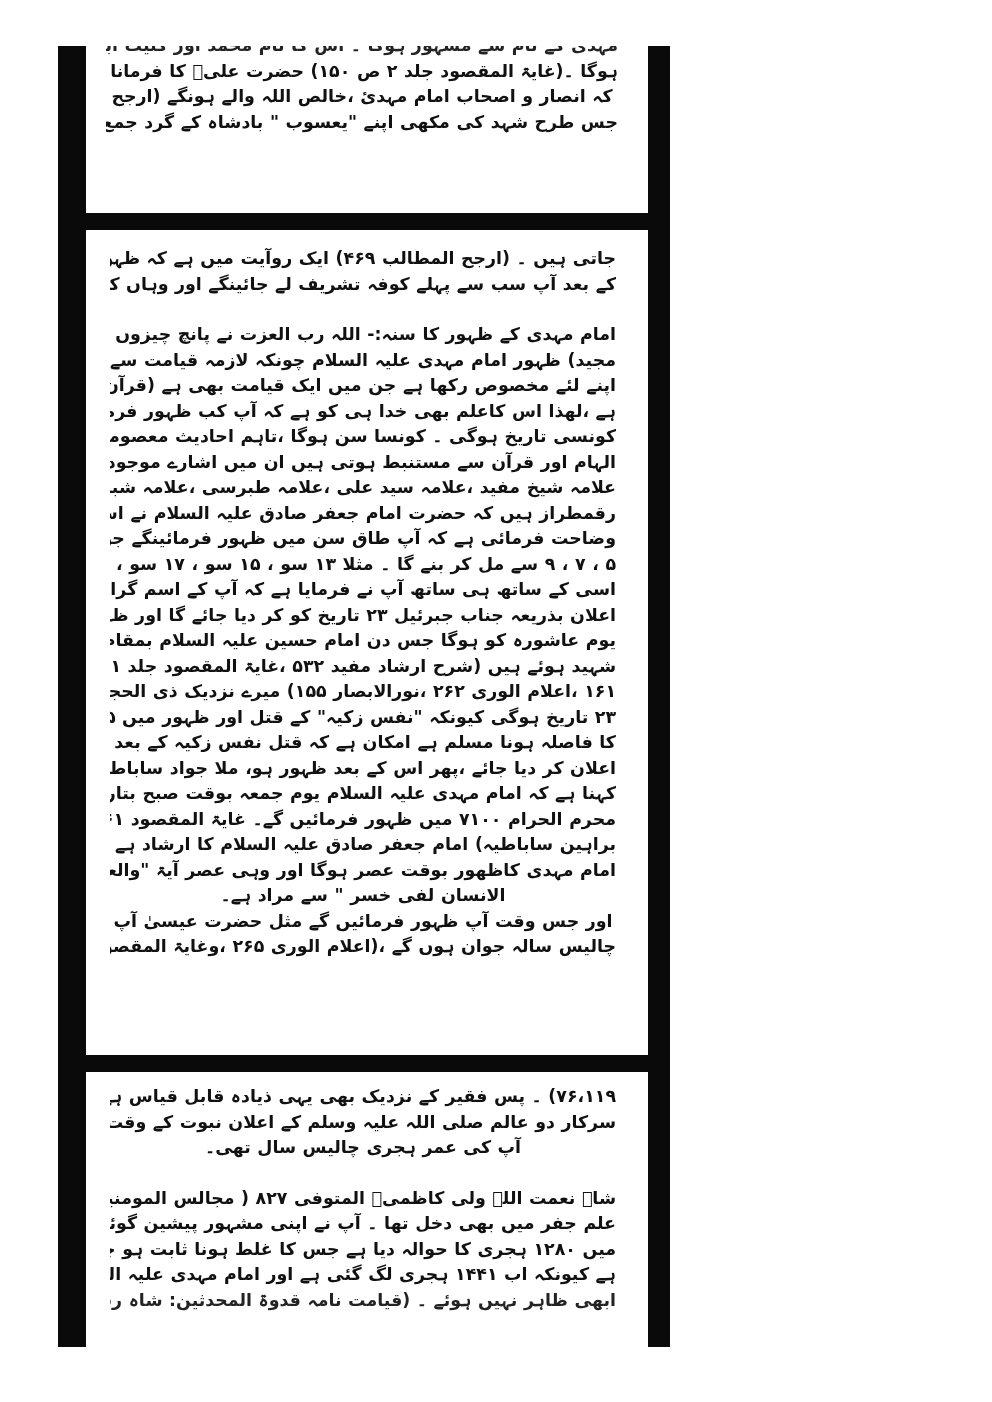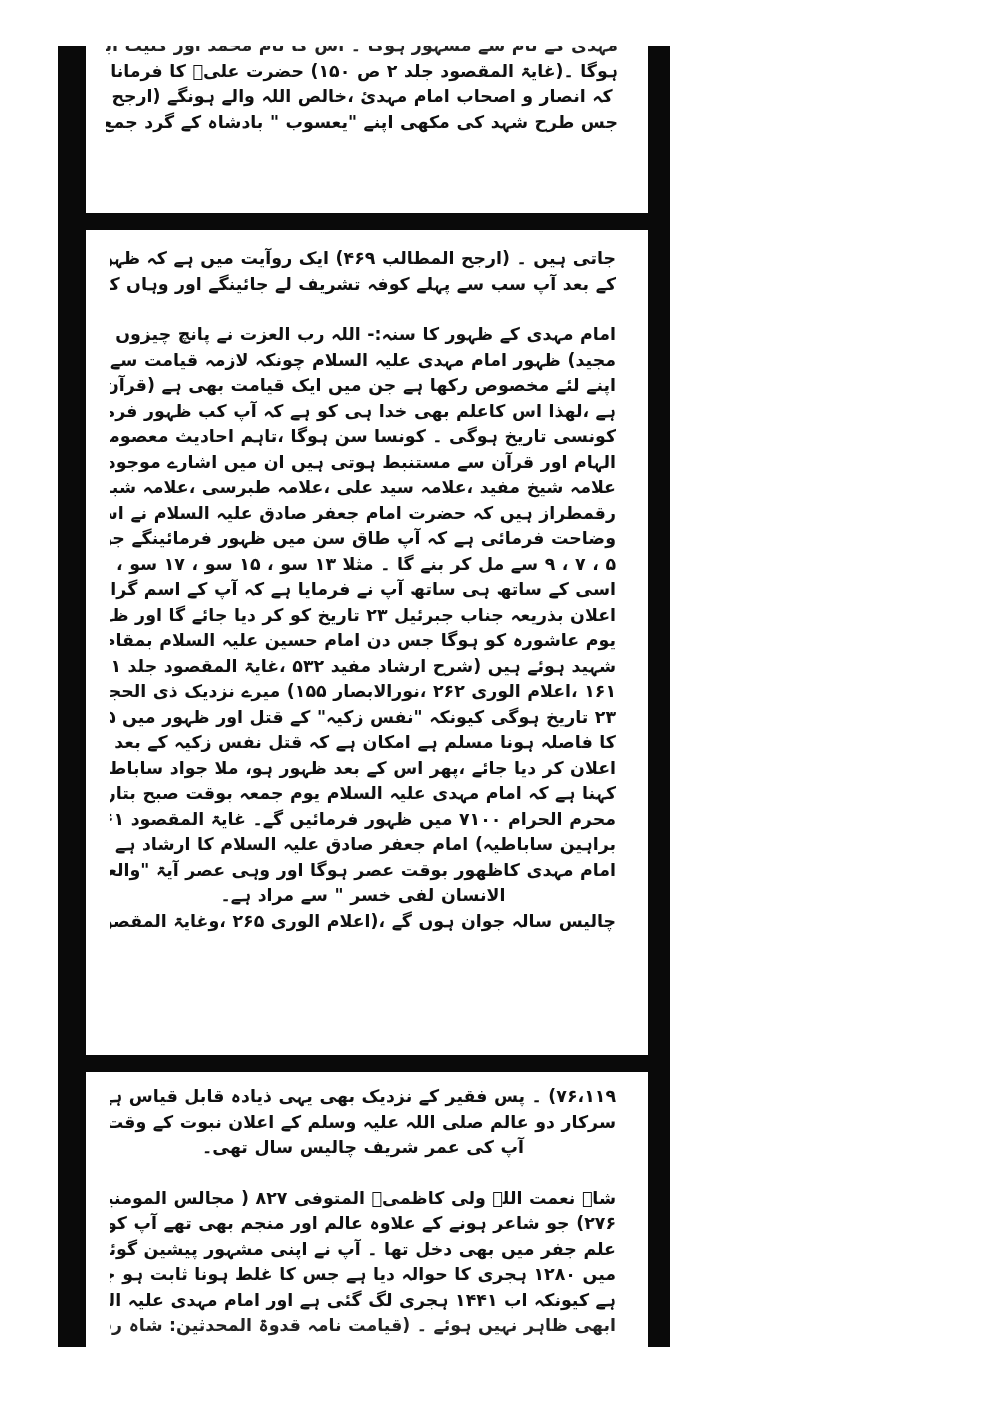--- a/index.html
+++ b/index.html
@@ -150,40 +150,40 @@
           <span class="line">شہید ہوئے ہیں (شرح ارشاد مفید ۵۳۲ ،غایۃ المقصود جلد ۱ ص</span>
           <span class="line">۱۶۱ ،اعلام الوری ۲۶۲ ،نورالابصار ۱۵۵) میرے نزدیک ذی الحجہ کی</span>
           <span class="line">۲۳ تاریخ ہوگی کیونکہ "نفس زکیہ" کے قتل اور ظہور میں ۱۵ راتوں</span>
           <span class="line">کا فاصلہ ہونا مسلم ہے امکان ہے کہ قتل نفس زکیہ کے بعد ہی نام کا</span>
           <span class="line">اعلان کر دیا جائے ،پھر اس کے بعد ظہور ہو، ملا جواد ساباطی کا</span>
           <span class="line">کہنا ہے کہ امام مہدی علیہ السلام یوم جمعہ بوقت صبح بتاریخ ۱۰</span>
           <span class="line">محرم الحرام ۷۱۰۰ میں ظہور فرمائیں گے۔ غایۃ المقصود ۱۶۱ بحوالہ</span>
           <span class="line">براہین ساباطیہ) امام جعفر صادق علیہ السلام کا ارشاد ہے کہ</span>
           <span class="line">امام مہدی کاظھور بوقت عصر ہوگا اور وہی عصر آیۃ "والعصر ان</span>
           <span class="line">الانسان لفی خسر " سے مراد ہے۔</span>
+          <span class="line">اور جس وقت آپ ظہور فرمائیں گے مثل حضرت عیسیٰ آپ</span>
           <span class="line">چالیس سالہ جوان ہوں گے ،(اعلام الوری ۲۶۵ ،وغایۃ المقصود ص</span>
         </p>
 
       </div>
     </div>
   </div>
 
   <div id="scan-block-3" class="scan-block">
     <div class="scan-inner">
       <div id="b3-text" class="urdu-body">
 
         <p>
           <span class="line">۷۶،۱۱۹) ۔ پس فقیر کے نزدیک بھی یہی ذیادہ قابل قیاس ہے کیونکہ</span>
           <span class="line">سرکار دو عالم صلی اللہ علیہ وسلم کے اعلان نبوت کے وقت بھی</span>
-          <span class="line">آپ کی عمر شریف چالیس سال تھی۔</span>
+          <span class="line">آپ کی عمر ہجری چالیس سال تھی۔</span>
         </p>
 
         <p class="para-gap">
           <span class="line">شاہ نعمت اللہ ولی کاظمیؒ المتوفی ۸۲۷ ( مجالس المومنین</span>
-          <span class="line">۲۷۶) جو شاعر ہونے کے علاوہ عالم اور منجم بھی تھے آپ کو</span>
           <span class="line">علم جفر میں بھی دخل تھا ۔ آپ نے اپنی مشہور پیشین گوئی</span>
           <span class="line">میں ۱۲۸۰ ہجری کا حوالہ دیا ہے جس کا غلط ہونا ثابت ہو چکا</span>
           <span class="line">ہے کیونکہ اب ۱۴۴۱ ہجری لگ گئی ہے اور امام مہدی علیہ السلام</span>
           <span class="line clipped-bottom">ابھی ظاہر نہیں ہوئے ۔ (قیامت نامہ قدوۃ المحدثین: شاہ رفیع الدین:</span>
         </p>
 
       </div>
     </div>
   </div>
 

